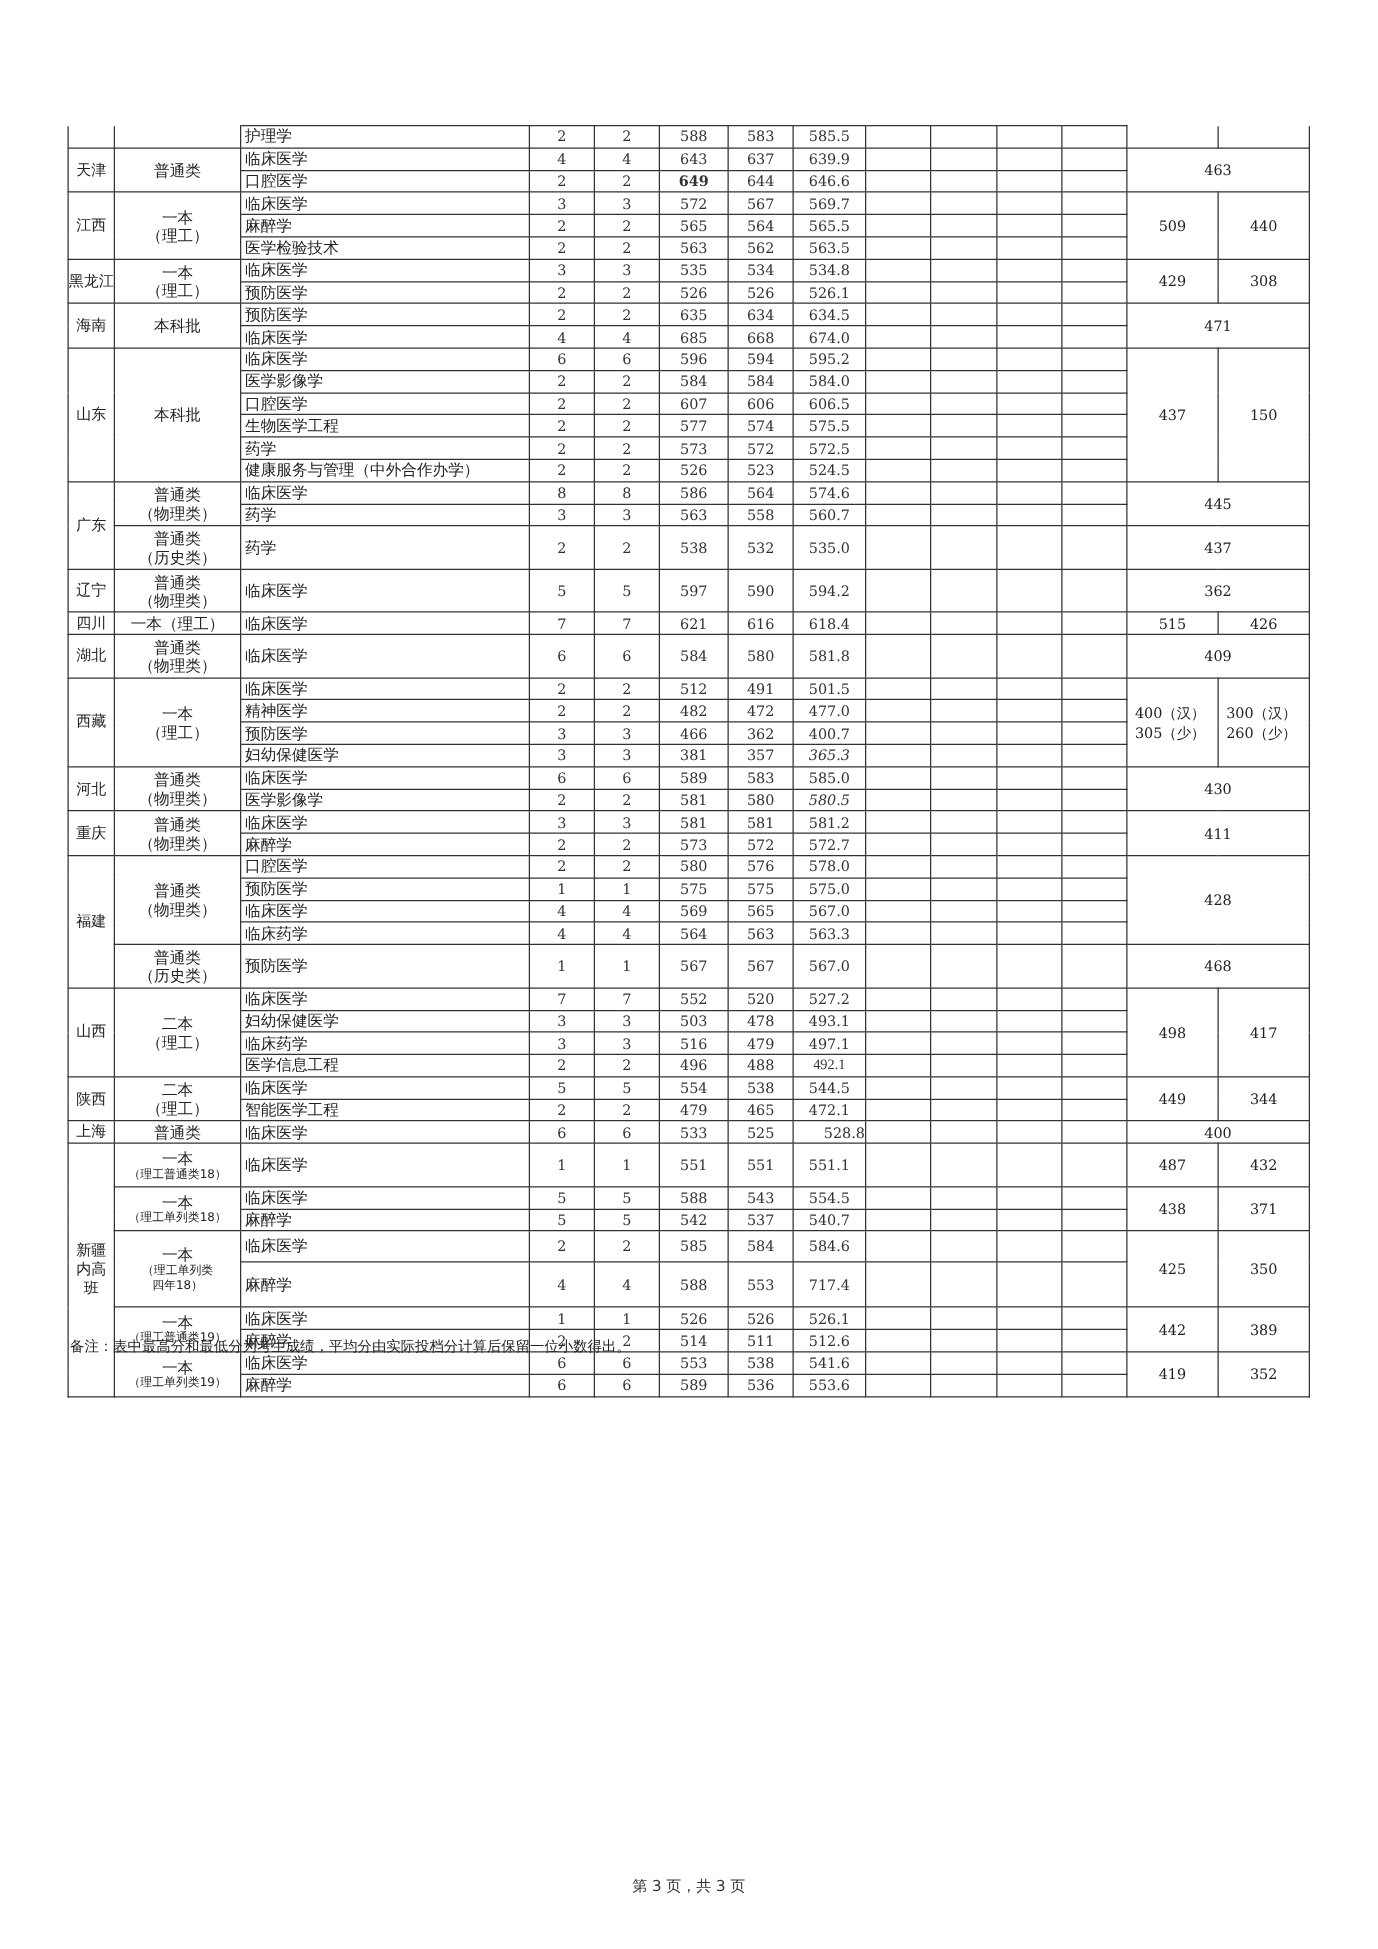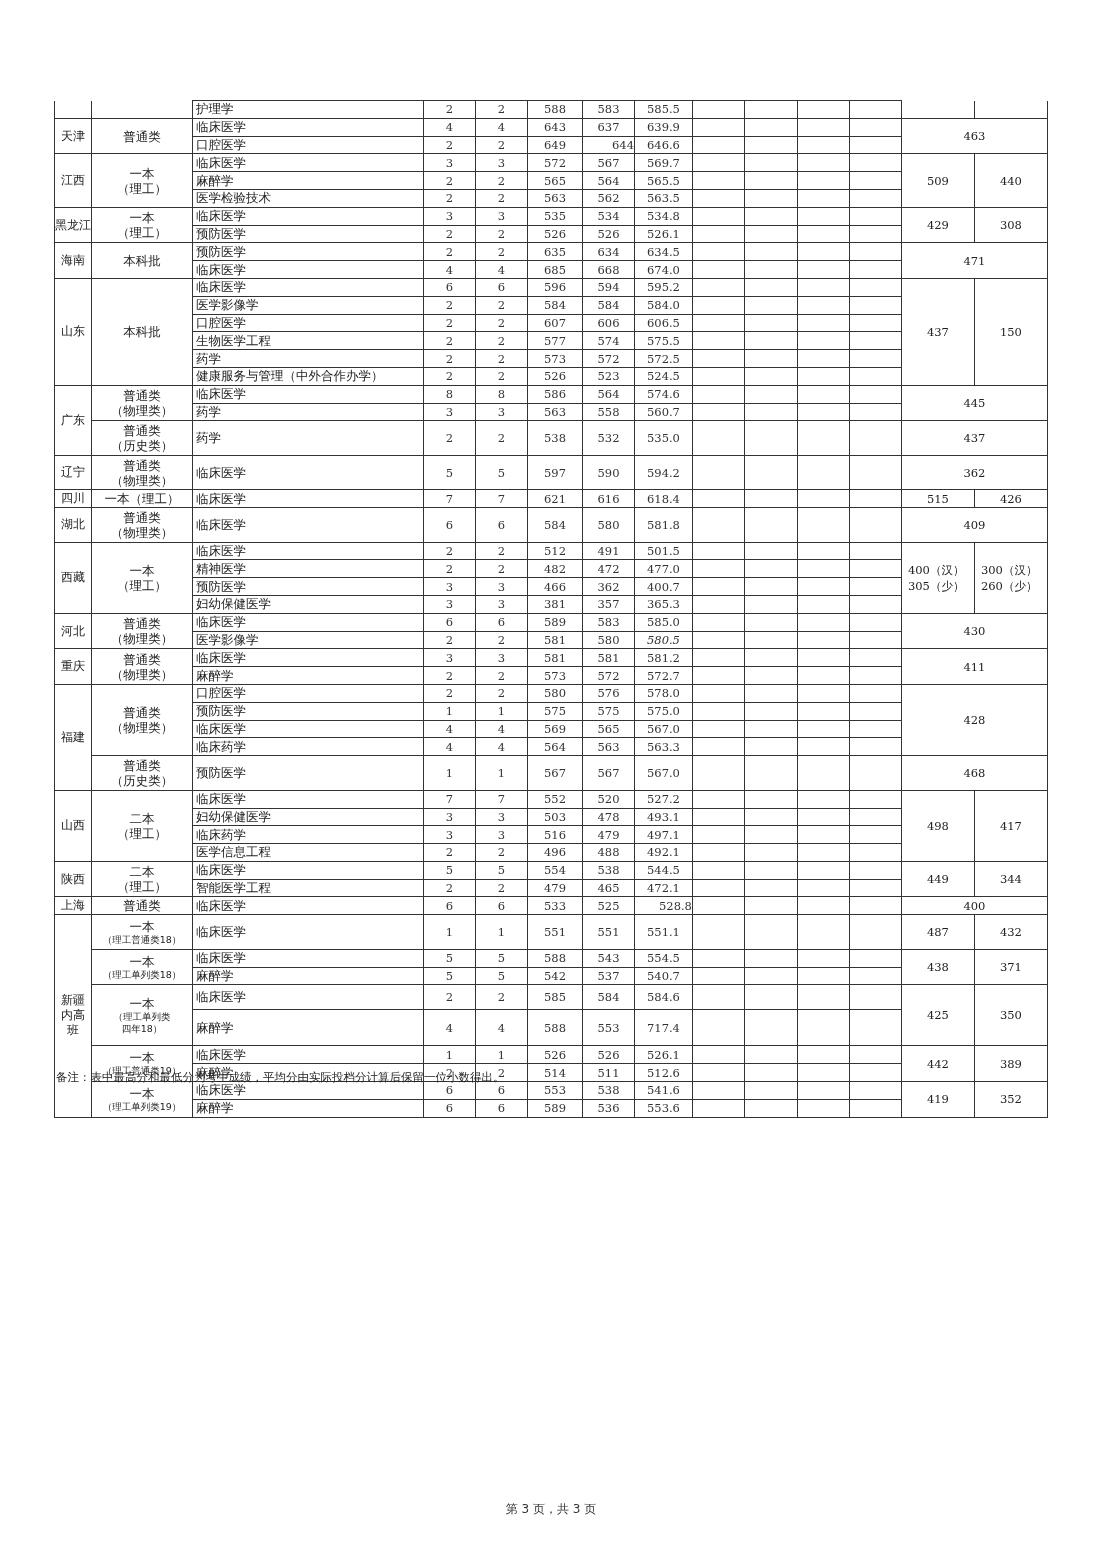--- a/index.html
+++ b/index.html
@@ -71,22 +71,22 @@
         <td></td>
         <td></td>
         <td></td>
         <td></td>
         <td class="line" colspan="2" rowspan="2">463</td>
       </tr>
       <tr>
         <td class="major" style="height: 16.8px;">口腔医学</td>
         <td class="num" style="height: 16.8px;">2</td>
         <td class="num" style="height: 16.8px;">2</td>
-        <td class="num" style="height: 16.8px;">649</td>
-        <td class="num" style="height: 16.8px; text-align: right;">644</td>
+        <td class="num" style="height: 16.8px; font-weight: bold;">649</td>
+        <td class="num" style="height: 16.8px;">644</td>
         <td class="num" style="height: 16.8px;">646.6</td>
         <td></td>
         <td></td>
         <td></td>
         <td></td>
       </tr>
       <tr>
         <td class="prov" rowspan="3" style="white-space: pre-line;">江西</td>
         <td class="batch" rowspan="3">
           <div style="white-space: pre-line;">一本
@@ -412,21 +412,21 @@
         <td></td>
         <td></td>
         <td></td>
       </tr>
       <tr>
         <td class="major" style="height: 16.8px;">妇幼保健医学</td>
         <td class="num" style="height: 16.8px;">3</td>
         <td class="num" style="height: 16.8px;">3</td>
         <td class="num" style="height: 16.8px;">381</td>
         <td class="num" style="height: 16.8px;">357</td>
-        <td class="num" style="height: 16.8px;">365.3</td>
+        <td class="num" style="height: 16.8px; font-style: italic;">365.3</td>
         <td></td>
         <td></td>
         <td></td>
         <td></td>
       </tr>
       <tr>
         <td class="prov" rowspan="2" style="white-space: pre-line;">河北</td>
         <td class="batch" rowspan="2">
           <div style="white-space: pre-line;">普通类
 （物理类）</div>
@@ -598,21 +598,21 @@
         <td></td>
         <td></td>
         <td></td>
       </tr>
       <tr>
         <td class="major" style="height: 16.8px;">医学信息工程</td>
         <td class="num" style="height: 16.8px;">2</td>
         <td class="num" style="height: 16.8px;">2</td>
         <td class="num" style="height: 16.8px;">496</td>
         <td class="num" style="height: 16.8px;">488</td>
-        <td class="num" style="height: 16.8px;">492.1</td>
+        <td class="num" style="height: 16.8px; font-family: Liberation Serif, serif;">492.1</td>
         <td></td>
         <td></td>
         <td></td>
         <td></td>
       </tr>
       <tr>
         <td class="prov" rowspan="2" style="white-space: pre-line;">陕西</td>
         <td class="batch" rowspan="2">
           <div style="white-space: pre-line;">二本
 （理工）</div>

